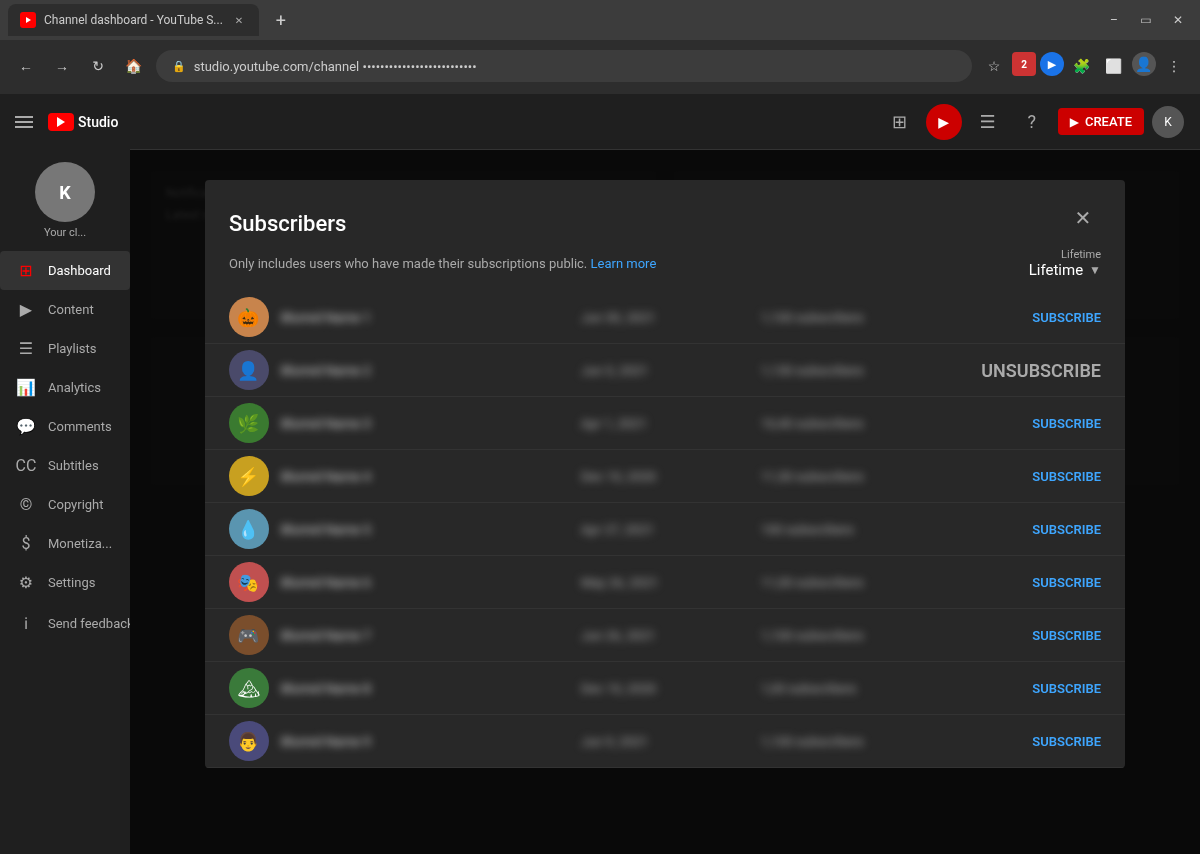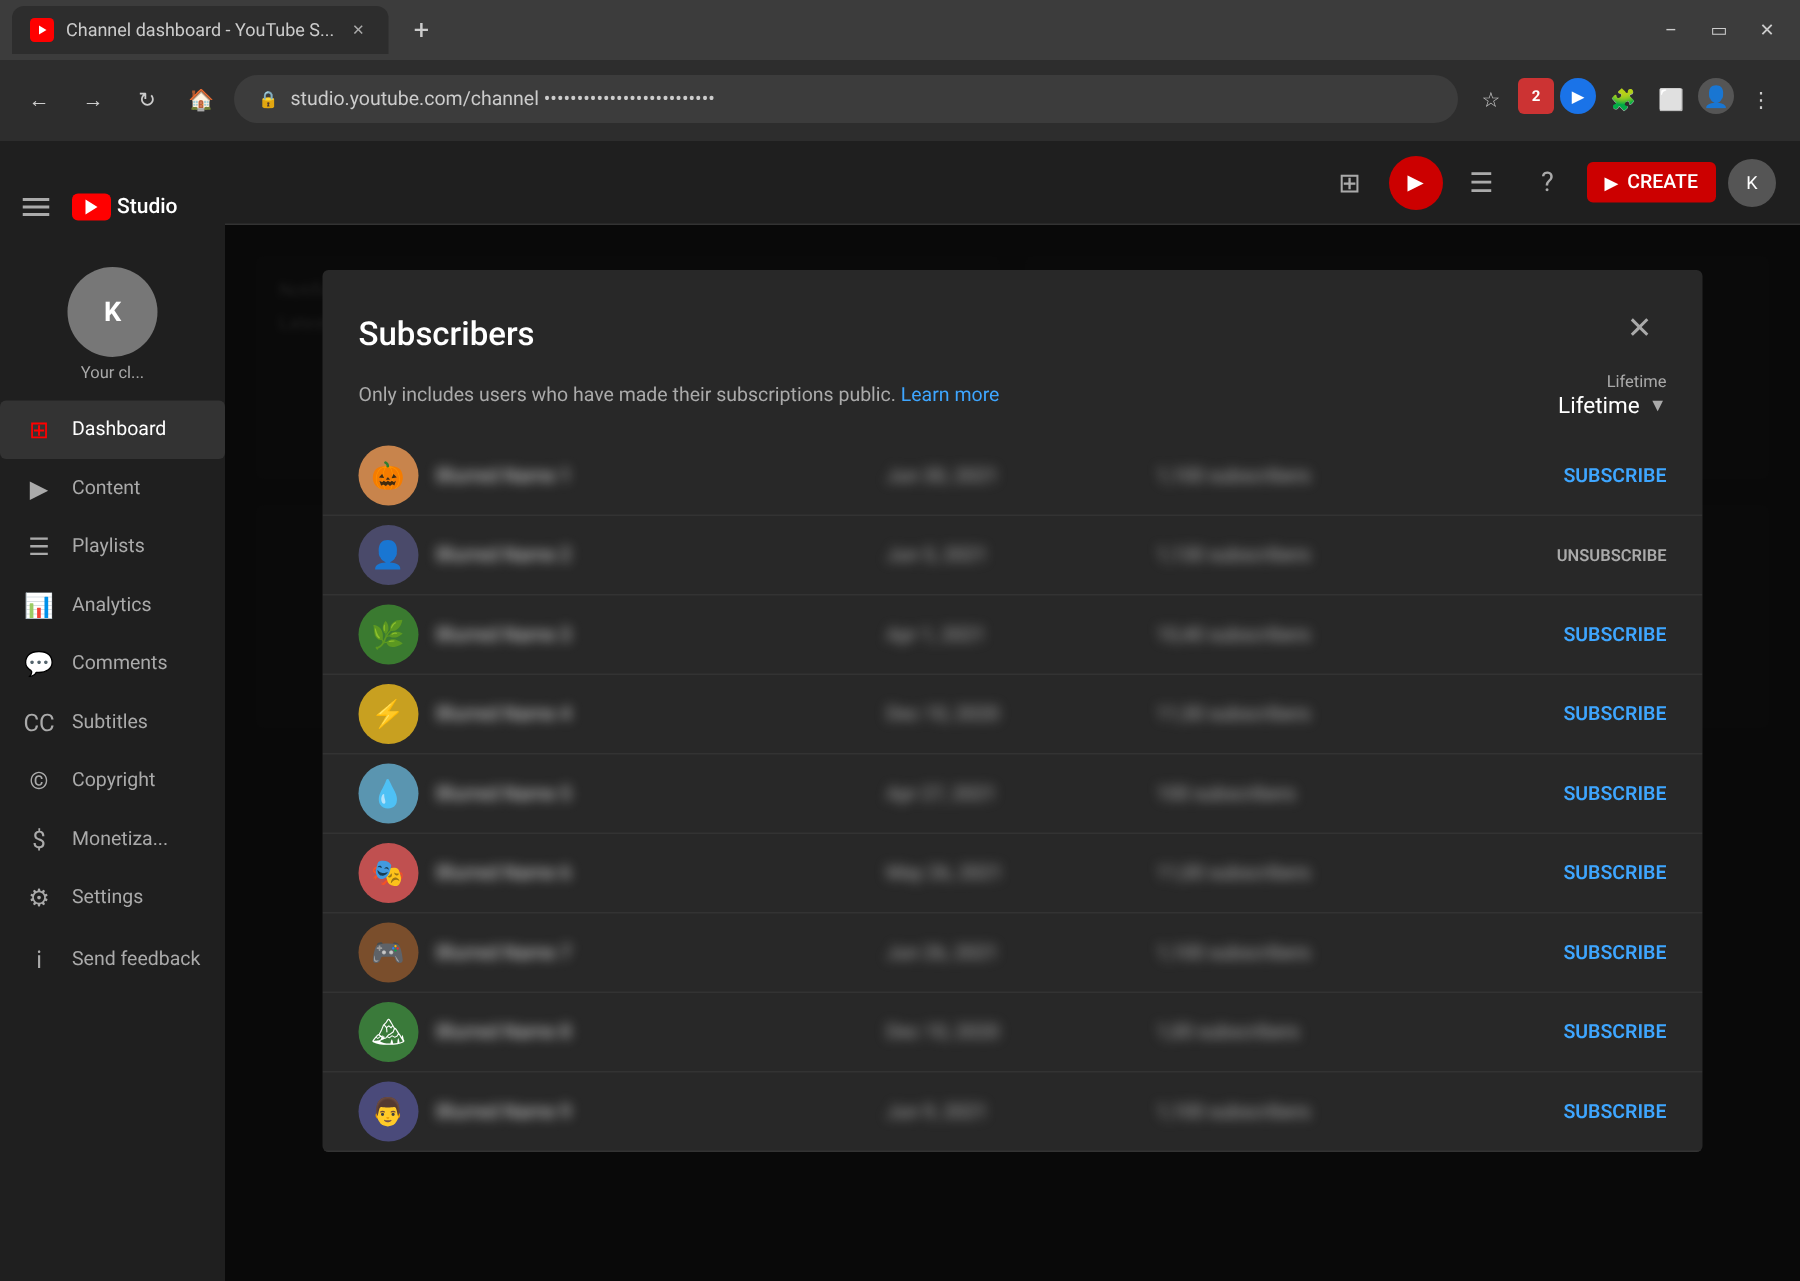--- a/index.html
+++ b/index.html
@@ -20,21 +20,21 @@
     .nav-btn { width: 28px; height: 28px; display: flex; align-items: center; justify-content: center; color: #ccc; font-size: 14px; cursor: pointer; border-radius: 50%; }
     .address-bar { flex: 1; background: #3c3c3c; border-radius: 20px; height: 32px; display: flex; align-items: center; padding: 0 16px; gap: 8px; font-size: 13px; color: #ccc; }
     .address-bar .lock-icon { color: #aaa; font-size: 11px; }
     .browser-actions { display: flex; gap: 4px; }
     .browser-action-btn { width: 28px; height: 28px; display: flex; align-items: center; justify-content: center; color: #ccc; border-radius: 50%; cursor: pointer; font-size: 14px; }
 
     
     .app-container { display: flex; height: 760px; overflow: hidden; }
 
     
-    .sidebar { width: 150px; background: #1f1f1f; display: flex; flex-direction: column; padding-top: 16px; overflow-y: auto; flex-shrink: 0; }
+    .sidebar { width: 130px; background: #1f1f1f; display: flex; flex-direction: column; padding-top: 0; overflow-y: auto; flex-shrink: 0; }
     .sidebar-header { padding: 12px 8px; display: flex; align-items: center; gap: 8px; }
     .hamburger { width: 32px; height: 32px; display: flex; align-items: center; justify-content: center; cursor: pointer; border-radius: 50%; }
     .yt-logo { display: flex; align-items: center; gap: 4px; }
     .yt-icon { width: 26px; height: 18px; background: #ff0000; border-radius: 4px; display: flex; align-items: center; justify-content: center; }
     .yt-icon::after { content: ''; border-left: 8px solid white; border-top: 5px solid transparent; border-bottom: 5px solid transparent; }
     .studio-text { font-size: 14px; font-weight: 500; color: #fff; }
 
     .channel-avatar-section { padding: 12px 8px; display: flex; flex-direction: column; align-items: center; gap: 4px; }
     .avatar-circle { width: 60px; height: 60px; border-radius: 50%; background: #555; display: flex; align-items: center; justify-content: center; font-size: 20px; font-weight: bold; color: #fff; overflow: hidden; }
     .channel-label { font-size: 11px; color: #aaa; }
@@ -267,21 +267,21 @@
     <div class="sub-count-text" style="filter:blur(4px);font-size:13px;color:#aaa;">1,100 subscribers</div>
     <div class="action-btn subscribe" style="color:#3ea6ff;text-align:right;font-size:13px;font-weight:600;cursor:pointer;">SUBSCRIBE</div>
   </div>
               <div class="subscriber-row">
     <div class="channel-info">
       <div class="channel-avatar" style="background:#4a4a6a;width:40px;height:40px;border-radius:50%;display:flex;align-items:center;justify-content:center;font-size:18px;flex-shrink:0;">👤</div>
       <span class="channel-name-text" style="filter:blur(4px);font-size:13px;color:#ddd;">Blurred Name 2</span>
     </div>
     <div class="date-text" style="filter:blur(4px);font-size:13px;color:#aaa;">Jun 5, 2021</div>
     <div class="sub-count-text" style="filter:blur(4px);font-size:13px;color:#aaa;">1,130 subscribers</div>
-    <div class="action-btn unsubscribe" style="color:#aaa;text-align:right;font-size:11px;font-weight:600;cursor:pointer;">UNSUBSCRIBE</div>
+    <div class="action-btn unsubscribe" style="color:#aaa;text-align:right;font-size:18px;font-weight:600;cursor:pointer;">UNSUBSCRIBE</div>
   </div>
               <div class="subscriber-row">
     <div class="channel-info">
       <div class="channel-avatar" style="background:#3a7a30;width:40px;height:40px;border-radius:50%;display:flex;align-items:center;justify-content:center;font-size:18px;flex-shrink:0;">🌿</div>
       <span class="channel-name-text" style="filter:blur(4px);font-size:13px;color:#ddd;">Blurred Name 3</span>
     </div>
     <div class="date-text" style="filter:blur(4px);font-size:13px;color:#aaa;">Apr 1, 2021</div>
     <div class="sub-count-text" style="filter:blur(4px);font-size:13px;color:#aaa;">10,40 subscribers</div>
     <div class="action-btn subscribe" style="color:#3ea6ff;text-align:right;font-size:13px;font-weight:600;cursor:pointer;">SUBSCRIBE</div>
   </div>

